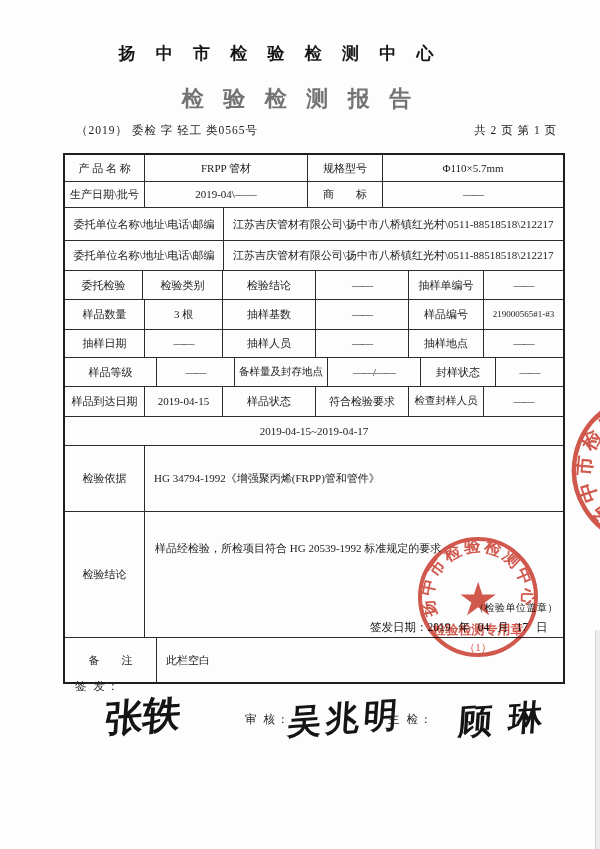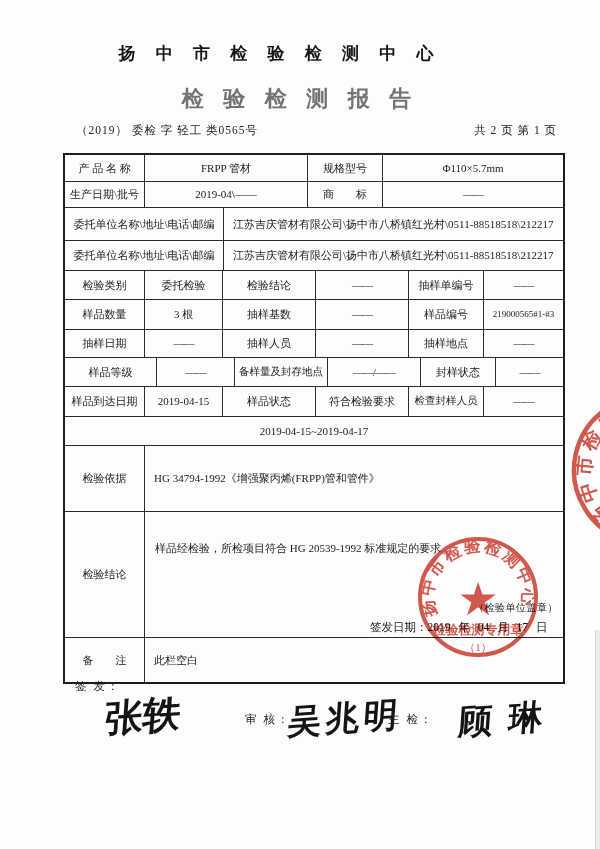--- a/index.html
+++ b/index.html
@@ -93,22 +93,22 @@
   </div>
   <div class="row" style="height:33px">
     <div class="cell" style="width:159px">委托单位名称\地址\电话\邮编</div>
     <div class="cell endc left">江苏吉庆管材有限公司\扬中市八桥镇红光村\0511-88518518\212217</div>
   </div>
   <div class="row" style="height:30px">
     <div class="cell" style="width:159px">委托单位名称\地址\电话\邮编</div>
     <div class="cell endc left">江苏吉庆管材有限公司\扬中市八桥镇红光村\0511-88518518\212217</div>
   </div>
   <div class="row" style="height:29px">
+    <div class="cell" style="width:78px">委托检验</div>
     <div class="cell" style="width:80px">检验类别</div>
-    <div class="cell" style="width:78px">委托检验</div>
     <div class="cell" style="width:93px">检验结论</div>
     <div class="cell dash" style="width:93px">——</div>
     <div class="cell" style="width:75px">抽样单编号</div>
     <div class="cell endc dash">——</div>
   </div>
   <div class="row" style="height:30px">
     <div class="cell" style="width:80px">样品数量</div>
     <div class="cell" style="width:78px">3 根</div>
     <div class="cell" style="width:93px">抽样基数</div>
     <div class="cell dash" style="width:93px">——</div>
@@ -144,21 +144,21 @@
   </div>
   <div class="row" style="height:66px">
     <div class="cell" style="width:80px">检验依据</div>
     <div class="cell endc left">HG 34794-1992《增强聚丙烯(FRPP)管和管件》</div>
   </div>
   <div class="row" style="height:126px">
     <div class="cell" style="width:80px">检验结论</div>
     <div class="concl-cell">样品经检验，所检项目符合 HG 20539-1992 标准规定的要求</div>
   </div>
   <div class="row last" style="height:44px">
-    <div class="cell" style="width:80px">备　　注</div>
+    <div class="cell" style="width:92px">备　　注</div>
     <div class="cell endc left">此栏空白</div>
   </div>
 </div>
 
 <div class="abs seal-note">（检验单位盖章）</div>
 <div class="abs issue-line">
   <span>签发日期：</span>
   <span class="val">2019 年 04 月 17 日</span>
 </div>
 

